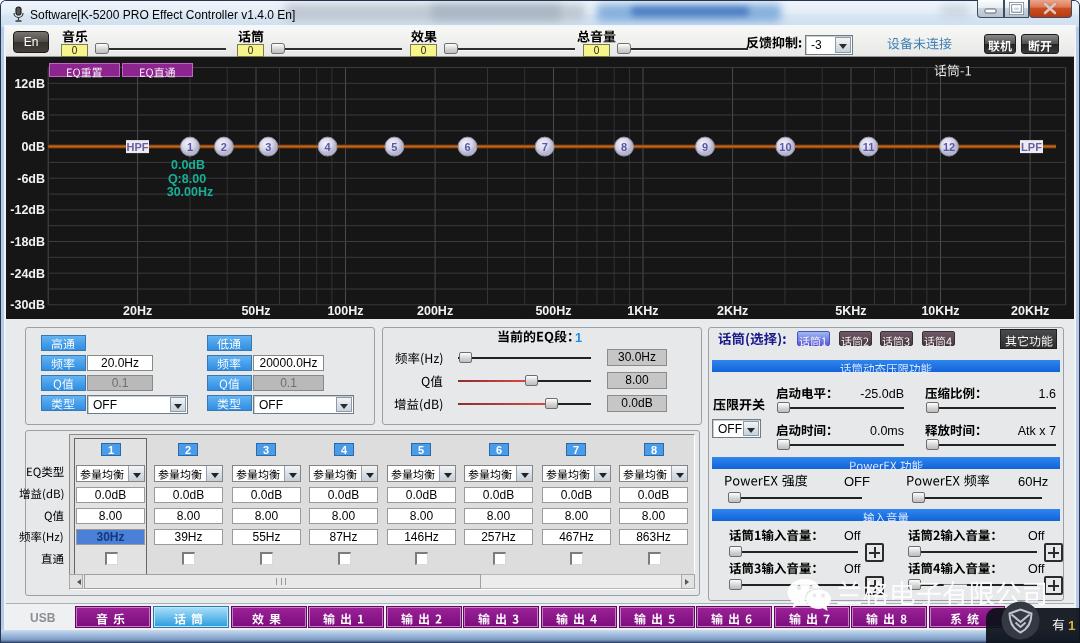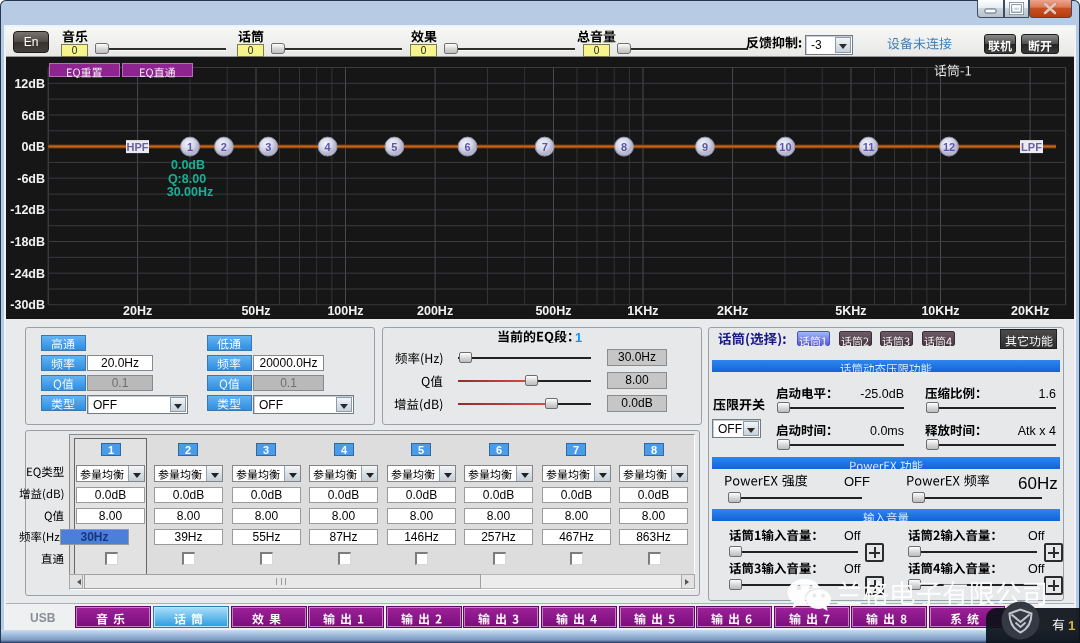--- a/index.html
+++ b/index.html
@@ -57,20 +57,34 @@
 .ddlbtn{position:absolute;right:0;top:0;bottom:0;width:16px;background:linear-gradient(180deg,#f4f6f8,#d8dee5 55%,#c6cfd8);
  border-left:1px solid #98a2ac}
 .ddlbtn:after{content:"";position:absolute;left:50%;top:50%;margin:-1px 0 0 -4px;border:4px solid transparent;border-top:5px solid #222}
 .chk{position:absolute;width:13px;height:13px;background:#fff;border-top:2px solid #7c7c7c;border-left:2px solid #7c7c7c;
  border-right:1px solid #d8d8d8;border-bottom:1px solid #d8d8d8}
 .tab{position:absolute;top:0;width:74px;height:20px;border:1px solid #c77cc4;outline:1px solid #5e0a60;
  background:linear-gradient(180deg,#9a2196,#7d0e7e);text-align:center}
 .tab.act{background:linear-gradient(180deg,#a5dcf8,#2f9fe0);border-color:#bfe4f8;outline-color:#2a7ab0}
 </style></head><body>
 <div id="win">
+    <div id="titlebar">
+      <div class="blob" style="left:284px;top:3px;width:300px;height:17px;background:#b9c2cc;opacity:.85"></div>
+      <div class="blob" style="left:430px;top:4px;width:130px;height:15px;background:#aab6c4"></div>
+      <div class="blob" style="left:596px;top:3px;width:184px;height:18px;background:#87b0dd"></div>
+      <div class="blob" style="left:630px;top:6px;width:118px;height:9px;background:#4a7cc0;filter:blur(3px)"></div>
+      <div class="blob" style="left:940px;top:4px;width:28px;height:12px;background:#c3cdd8;opacity:.7"></div>
+      <svg class="abs" style="left:11px;top:5px" width="13" height="17" viewBox="0 0 13 17">
+<rect x="4" y="1" width="5" height="8" rx="2.5" fill="#555" stroke="#222" stroke-width="1.2"></rect>
+<path d="M2 7 a4.5 4.5 0 0 0 9 0" fill="none" stroke="#333" stroke-width="1.2"></path>
+<line x1="6.5" y1="11.5" x2="6.5" y2="14" stroke="#333" stroke-width="1.2"></line>
+<line x1="3.5" y1="15" x2="9.5" y2="15" stroke="#333" stroke-width="1.5"></line>
+      </svg>
+      <div id="title-txt">Software[K-5200 PRO Effect Controller v1.4.0 En]</div>
+    </div>
     <div class="capbtn" style="left:977px;width:27px;border-bottom-left-radius:4px"><svg width="25" height="17">
         <rect x="7" y="9" width="11" height="4" rx="1" fill="#fff" stroke="#5a6a78" stroke-width="1"></rect>
       </svg></div>
     <div class="capbtn" style="left:1004px;width:25px"><svg width="23" height="17">
         <rect x="5.5" y="3.5" width="12" height="10" fill="none" stroke="#6a7886" stroke-width="3"></rect>
         <rect x="5.5" y="3.5" width="12" height="10" fill="none" stroke="#fff" stroke-width="1.6"></rect>
         <rect x="8.5" y="6.5" width="6" height="4" fill="none" stroke="#fff" stroke-width="1.3"></rect>
       </svg></div>
     <div class="capbtn" style="left:1029px;width:43px;border-bottom-right-radius:4px;border-bottom-left-radius:4px;
 background:linear-gradient(180deg,#eba68e 0%,#dd7b57 40%,#c94f22 50%,#b83b10 100%)">
@@ -505,21 +519,21 @@
       <div class="pthumb" style="left:771px;top:412px"></div>
       <svg style="position:absolute;left:919px;top:397px;" width="62.5" height="12.5" viewBox="0 0 5000 1000.0">
         <g transform="translate(0,880.0) scale(1,-1)" fill="#000">
           <use href="#gb91ca" x="0"></use>
           <use href="#gb653e" x="1000"></use>
           <use href="#gb65f6" x="2000"></use>
           <use href="#gb95f4" x="3000"></use>
           <use href="#gbff1a" x="4000"></use>
         </g>
       </svg>
-      <div class="abs" style="left:980px;top:397px;width:70px;font-size:12.5px;text-align:right;color:#000">Atk x 4</div>
+      <div class="abs" style="left:980px;top:397px;width:70px;font-size:12.5px;text-align:right;color:#000">Atk x 7</div>
       <div class="ptrack" style="left:920px;top:417px;width:130px"></div>
       <div class="pthumb" style="left:920px;top:412px"></div>
       <div class="bluebar" style="top:430px"><svg width="74.1" height="11.5" viewBox="0 0 6445 1000.0">
           <g transform="translate(0,880.0) scale(1,-1)" fill="#e2efff">
             <use href="#gr50" x="0"></use>
             <use href="#gr6f" x="633"></use>
             <use href="#gr77" x="1239"></use>
             <use href="#gr65" x="2041"></use>
             <use href="#gr72" x="2595"></use>
             <use href="#gr45" x="2983"></use>
@@ -548,21 +562,21 @@
           <use href="#gr6f" x="633"></use>
           <use href="#gr77" x="1239"></use>
           <use href="#gr65" x="2041"></use>
           <use href="#gr72" x="2595"></use>
           <use href="#gr45" x="2983"></use>
           <use href="#gr58" x="3572"></use>
           <use href="#gr9891" x="4445"></use>
           <use href="#gr7387" x="5445"></use>
         </g>
       </svg>
-      <div class="abs" style="left:1012px;top:447px;width:40px;font-size:17px;color:#000">60Hz</div>
+      <div class="abs" style="left:1012px;top:447px;width:40px;font-size:13px;color:#000">60Hz</div>
       <div class="ptrack" style="left:722px;top:470px;width:134px"></div>
       <div class="pthumb" style="left:722px;top:465px"></div>
       <div class="ptrack" style="left:906px;top:470px;width:130px"></div>
       <div class="pthumb" style="left:906px;top:465px"></div>
       <div class="bluebar" style="top:482px"><svg width="46.0" height="11.5" viewBox="0 0 4000 1000.0">
           <g transform="translate(0,880.0) scale(1,-1)" fill="#e2efff">
             <use href="#gr8f93" x="0"></use>
             <use href="#gr5165" x="1000"></use>
             <use href="#gr97f3" x="2000"></use>
             <use href="#gr91cf" x="3000"></use>
@@ -679,21 +693,21 @@
       <div class="ddl" style="left:70px;top:438px"><svg style="margin:2px 0 0 3px" width="44.0" height="11" viewBox="0 0 4000 1000.0">
           <g transform="translate(0,880.0) scale(1,-1)" fill="#000">
             <use href="#gr53c2" x="0"></use>
             <use href="#gr91cf" x="1000"></use>
             <use href="#gr5747" x="2000"></use>
             <use href="#gr8861" x="3000"></use>
           </g>
         </svg><div class="ddlbtn"></div></div>
       <div class="cell" style="left:70px;top:460px">0.0dB</div>
       <div class="cell" style="left:70px;top:481px">8.00</div>
-      <div class="cell" style="left:54px;top:502px;background:#4a80d8;color:#16367c;font-weight:bold">30Hz</div>
+      <div class="cell" style="left:70px;top:502px;background:#4a80d8;color:#16367c;font-weight:bold">30Hz</div>
       <div class="chk" style="left:99px;top:525px"></div>
       <div class="colhead" style="left:172px;top:416px">2</div>
       <div class="ddl" style="left:148px;top:438px"><svg style="margin:2px 0 0 3px" width="44.0" height="11" viewBox="0 0 4000 1000.0">
           <g transform="translate(0,880.0) scale(1,-1)" fill="#000">
             <use href="#gr53c2" x="0"></use>
             <use href="#gr91cf" x="1000"></use>
             <use href="#gr5747" x="2000"></use>
             <use href="#gr8861" x="3000"></use>
           </g>
         </svg><div class="ddlbtn"></div></div>

